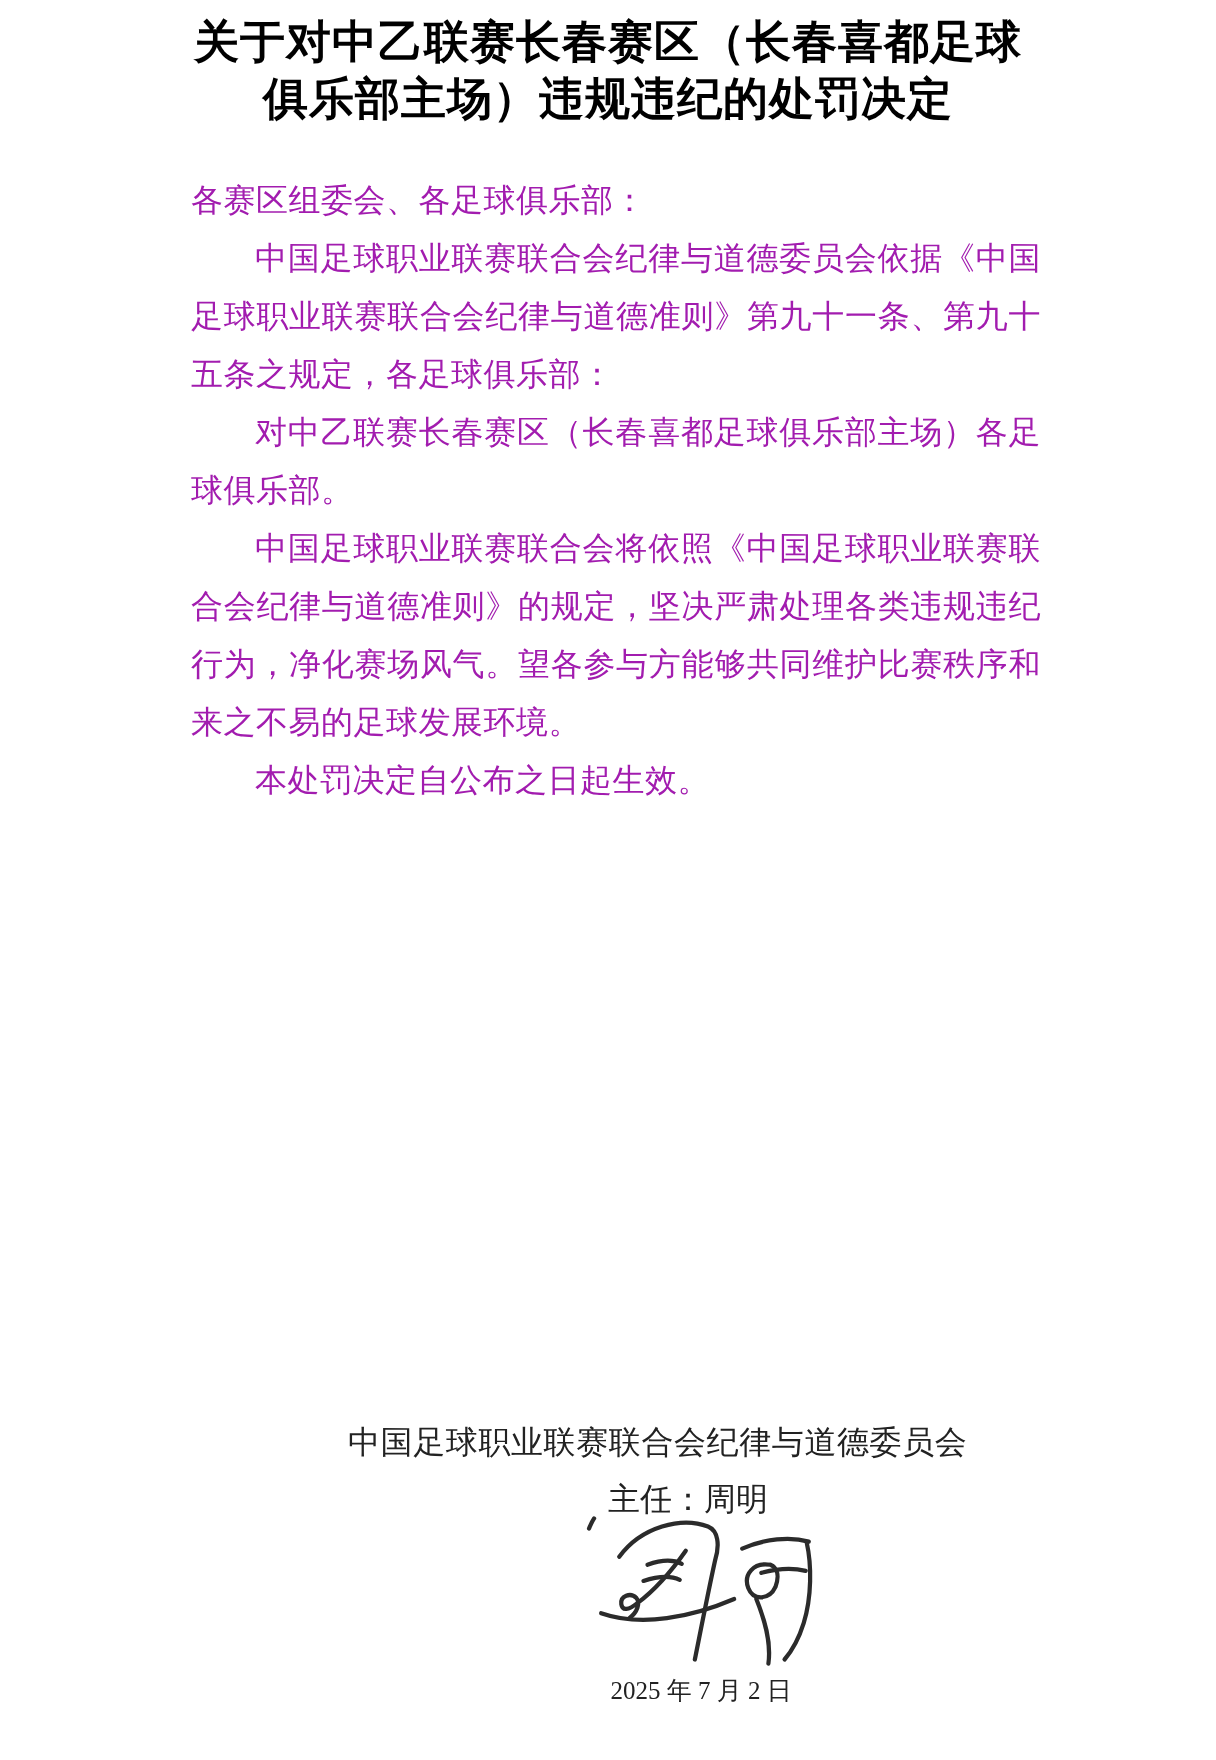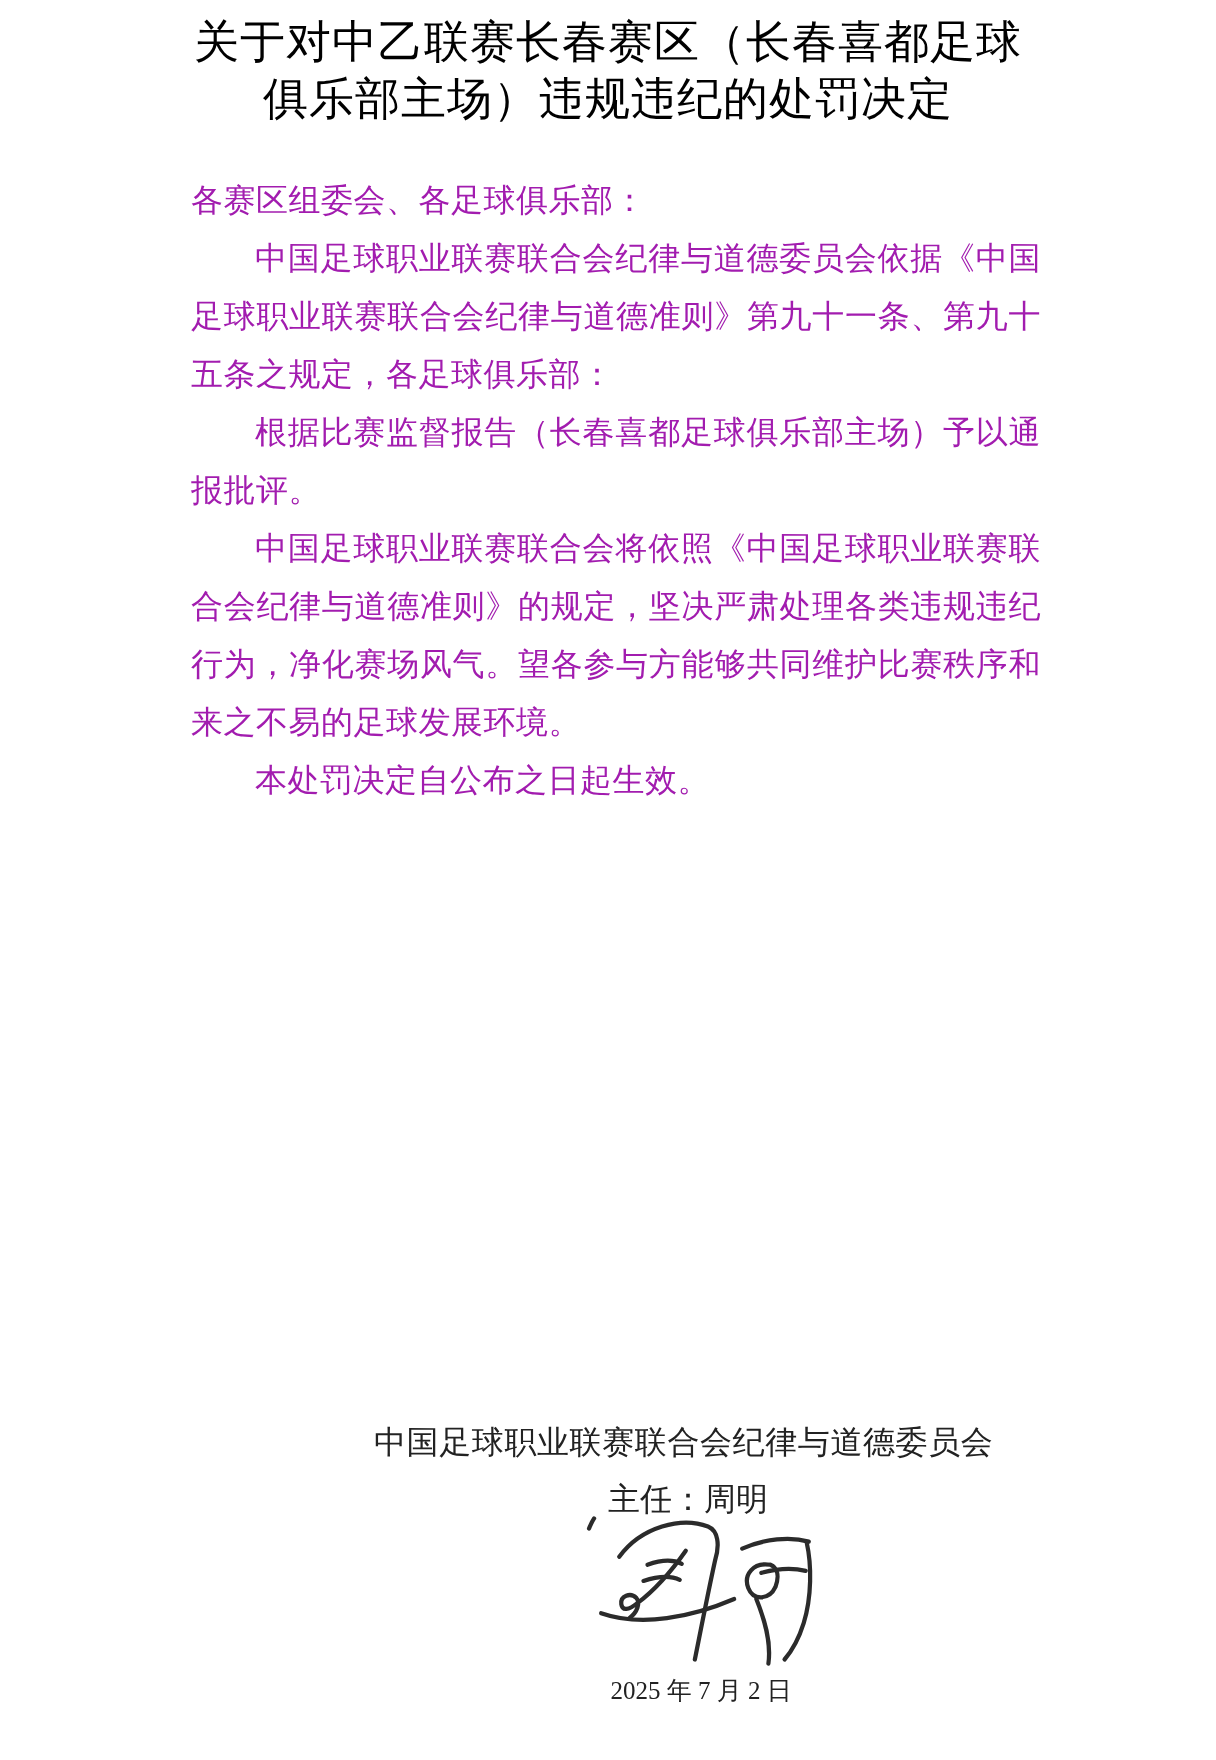--- a/index.html
+++ b/index.html
@@ -12,40 +12,40 @@
     position: relative;
     width: 1216px; height: 1760px;
     background: #ffffff;
     color: #1f1f1f;
     overflow: hidden;
   }
   .doc-title {
     position: absolute;
     top: 14px; left: 0; width: 100%;
     text-align: center;
-    font-weight: 400;
+    font-weight: 700;
     font-size: 45px;
     line-height: 57px;
     color: #000000;
     letter-spacing: 1px;
   }
   .doc-body {
     position: absolute;
     top: 171px; left: 191px; width: 850px;
     font-size: 32px;
     line-height: 58px;
     text-align: justify;
     color: #a21caf;
     letter-spacing: 0.5px;
   }
   .doc-body p { margin: 0; text-indent: 64px; }
   .doc-body p.salutation { text-indent: 0; }
   .signoff-org {
     position: absolute;
-    top: 1421px; left: 374px;
+    top: 1421px; left: 348px;
     font-size: 32px;
     letter-spacing: 0.6px;
     color: #222222;
     white-space: nowrap;
   }
   .signoff-duty {
     position: absolute;
     top: 1478px; left: 608px;
     font-size: 32px;
     color: #222222;
@@ -79,21 +79,21 @@
 
   <div class="doc-title">
     <div>关于对中乙联赛长春赛区（长春喜都足球</div>
     <div>俱乐部主场）违规违纪的处罚决定</div>
   </div>
 
   <div class="doc-body">
     <p class="salutation">各赛区组委会、各足球俱乐部：</p>
     <div>
         <p>中国足球职业联赛联合会纪律与道德委员会依据《中国足球职业联赛联合会纪律与道德准则》第九十一条、第九十五条之规定，各足球俱乐部：</p>
-        <p>根据比赛监督报告（长春喜都足球俱乐部主场）予以通报批评。</p>
+        <p>对中乙联赛长春赛区（长春喜都足球俱乐部主场）各足球俱乐部。</p>
         <p>中国足球职业联赛联合会将依照《中国足球职业联赛联合会纪律与道德准则》的规定，坚决严肃处理各类违规违纪行为，净化赛场风气。望各参与方能够共同维护比赛秩序和来之不易的足球发展环境。</p>
         <p>本处罚决定自公布之日起生效。</p>
       </div>
   </div>
 
   <div class="signoff-org">中国足球职业联赛联合会纪律与道德委员会</div>
 
   <div class="signoff-duty">主任：周明</div>
 
   <svg class="signature-svg" viewBox="0 0 260 160" aria-hidden="true">

